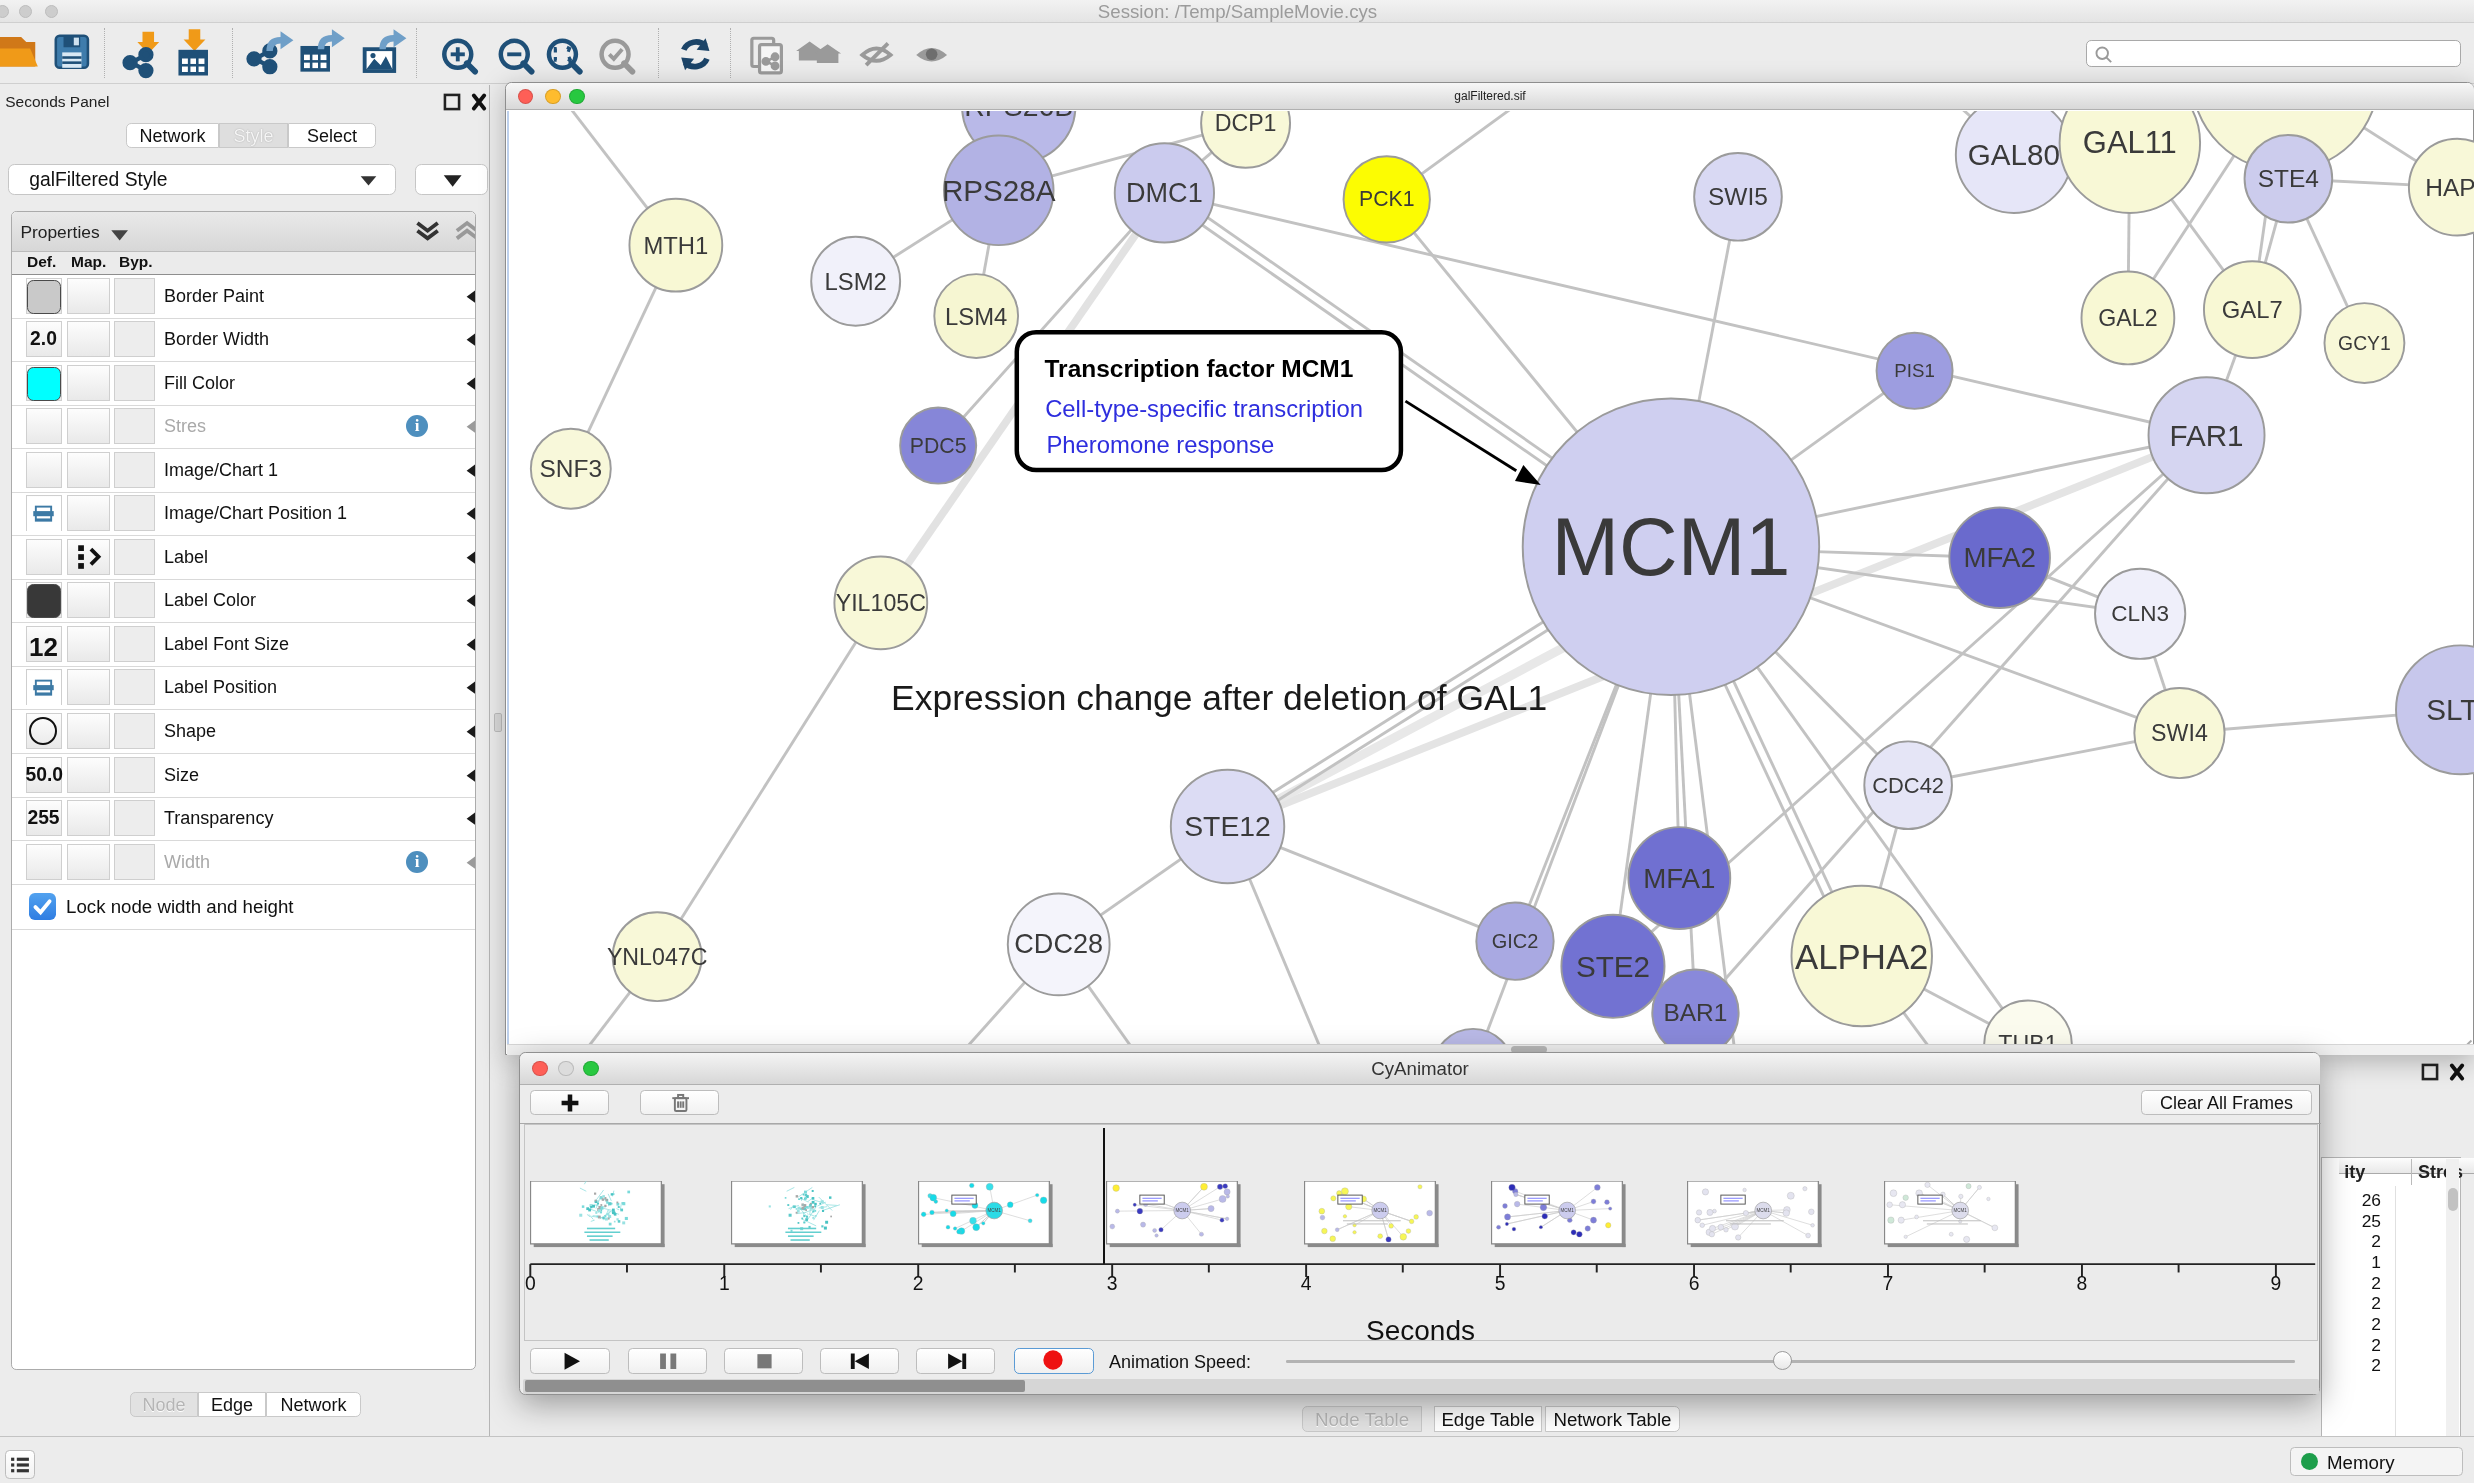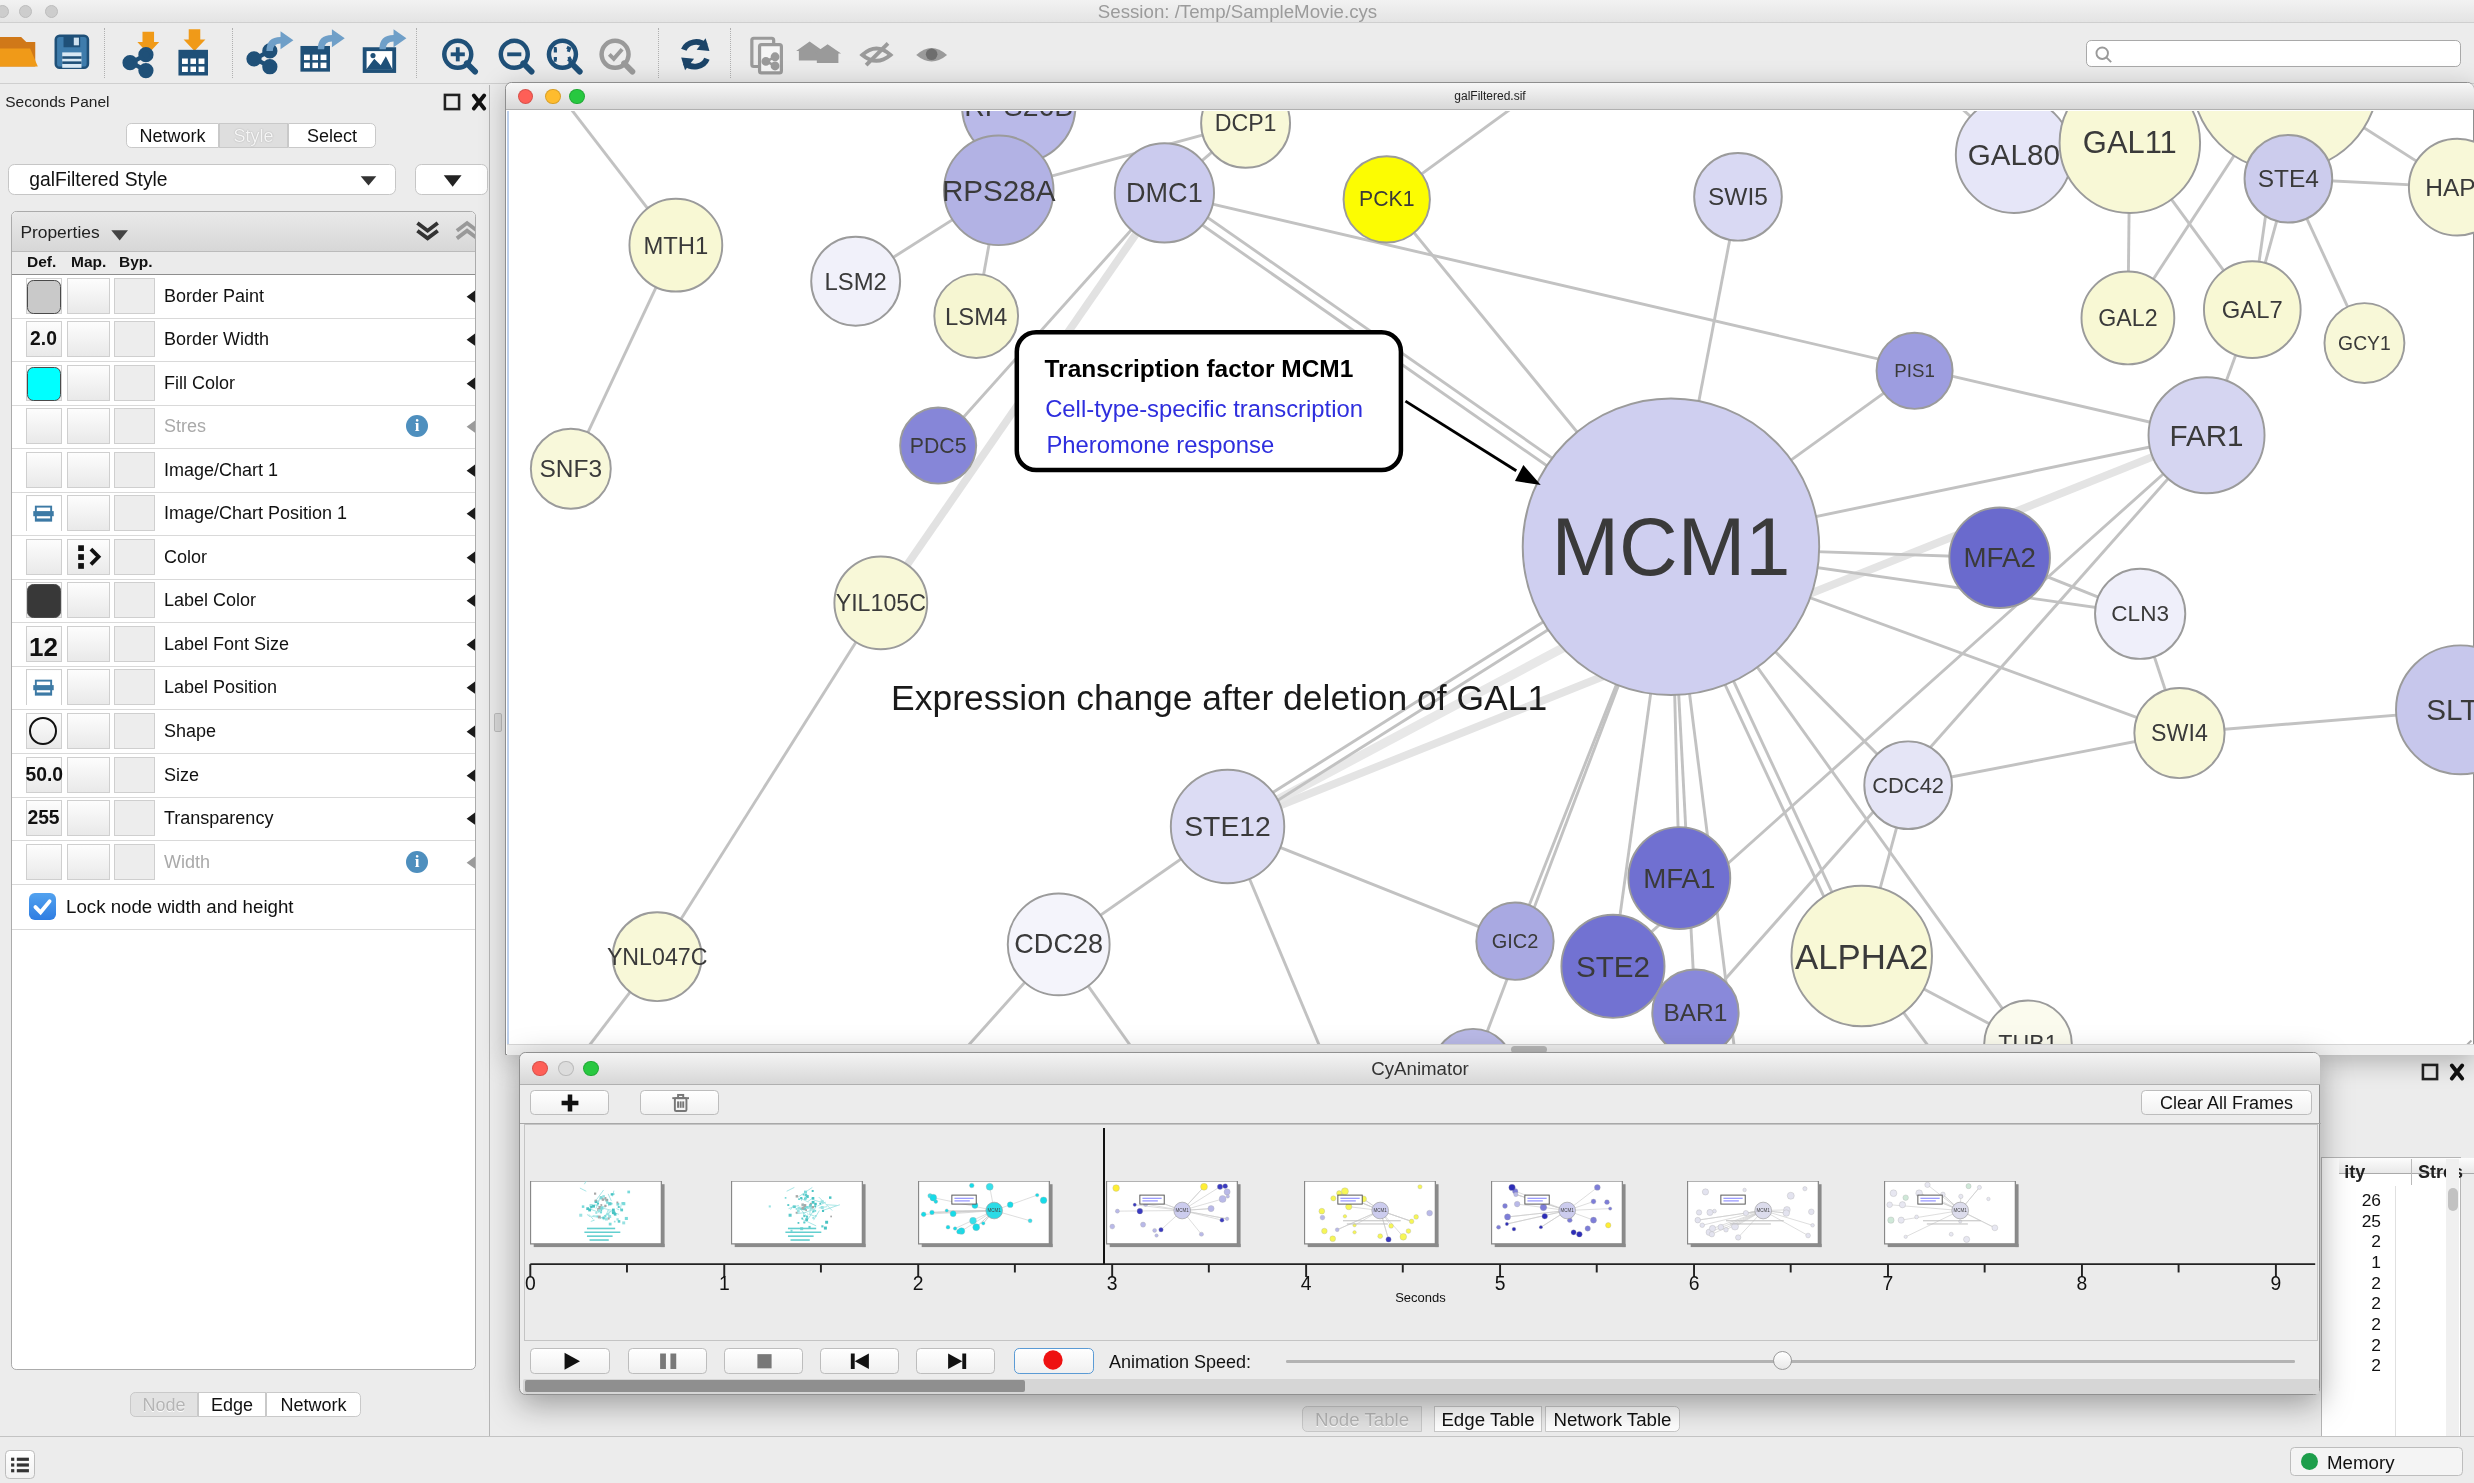--- a/index.html
+++ b/index.html
@@ -233,21 +233,21 @@
       <div class="abs" style="left:0;top:324px;width:463px;height:44px;border-bottom:0.6px solid #d9d9d9;">
         <div class="cell abs" style="left:13.5px;top:3.2px;width:36px;height:36px;"></div>
         <div class="cell abs" style="left:55px;top:3.2px;width:43px;height:36px;"></div>
         <div class="cell abs" style="left:102px;top:3.2px;width:41px;height:36px;background:#ededed;"></div>
         <svg width="32" height="28" viewBox="0 0 50 44" style="position:absolute;left:61px;top:7.7px;">
           <rect x="8" y="2" width="9" height="9" fill="#111"></rect>
           <rect x="8" y="16" width="9" height="9" fill="#111"></rect>
           <rect x="8" y="30" width="9" height="9" fill="#111"></rect>
           <path d="M28 8 L40 20 L28 32" stroke="#111" stroke-width="6" fill="none"></path>
         </svg>
-        <div class="abs rowlab" style="left:152px;top:11px;color:#111;">Color</div>
+        <div class="abs rowlab" style="left:152px;top:11px;color:#111;">Label</div>
         <svg width="15.5" height="19.3" style="position:absolute;left:452px;top:12.2px;" viewBox="0 0 24 30">
           <path d="M22 2 L22 28 L4 15 Z" fill="#1a1a1a"></path>
         </svg>
       </div>
       <div class="abs" style="left:0;top:367px;width:463px;height:44px;border-bottom:0.6px solid #d9d9d9;">
         <div class="cell abs" style="left:13.5px;top:3.2px;width:36px;height:36px;"></div>
         <div class="cell abs" style="left:55px;top:3.2px;width:43px;height:36px;"></div>
         <div class="cell abs" style="left:102px;top:3.2px;width:41px;height:36px;background:#ededed;"></div>
         <div class="swatch abs" style="left:15px;top:4.5px;background:#383838;"></div>
         <div class="abs rowlab" style="left:152px;top:11px;color:#111;">Label Color</div>
@@ -1084,21 +1084,21 @@
       <line x1="2123" y1="28" x2="2123" y2="48" stroke="#222" stroke-width="3"></line>
       <text x="2123" y="68" font-size="30" fill="#111" text-anchor="middle" font-family="Liberation Sans,sans-serif">7</text>
       <line x1="2273" y1="28" x2="2273" y2="41" stroke="#222" stroke-width="3"></line>
       <line x1="2424" y1="28" x2="2424" y2="48" stroke="#222" stroke-width="3"></line>
       <text x="2424" y="68" font-size="30" fill="#111" text-anchor="middle" font-family="Liberation Sans,sans-serif">8</text>
       <line x1="2574" y1="28" x2="2574" y2="41" stroke="#222" stroke-width="3"></line>
       <line x1="2725" y1="28" x2="2725" y2="48" stroke="#222" stroke-width="3"></line>
       <text x="2725" y="68" font-size="30" fill="#111" text-anchor="middle" font-family="Liberation Sans,sans-serif">9</text>
       <line x1="2875" y1="28" x2="2875" y2="41" stroke="#222" stroke-width="3"></line>
     </svg>
-    <div class="abs" style="left:0;top:237px;width:1801px;text-align:center;font-size:13px;color:#111;">Seconds</div>
+    <div class="abs" style="left:0;top:262px;width:1801px;text-align:center;font-size:28px;color:#111;">Seconds</div>
     <div class="abs" style="left:9.7px;top:295px;width:80px;height:26px;background:linear-gradient(#fff,#f0f0f0);border:0.6px solid #bdbdbd;border-radius:4.5px;"><svg width="80" height="24.5" viewBox="0 0 124 38">
         <path d="M52 6 L76 19 L52 32 Z" fill="#111"></path>
       </svg></div>
     <div class="abs" style="left:108px;top:295px;width:79px;height:26px;background:linear-gradient(#fff,#f0f0f0);border:0.6px solid #bdbdbd;border-radius:4.5px;"><svg width="79" height="24.5" viewBox="0 0 122 38">
         <rect x="48" y="7" width="9" height="24" fill="#787878"></rect>
         <rect x="64" y="7" width="9" height="24" fill="#787878"></rect>
       </svg></div>
     <div class="abs" style="left:204px;top:295px;width:79px;height:26px;background:linear-gradient(#fff,#f0f0f0);border:0.6px solid #bdbdbd;border-radius:4.5px;"><svg width="79" height="24.5" viewBox="0 0 122 38">
         <rect x="50" y="8" width="22" height="22" fill="#787878"></rect>
       </svg></div>

